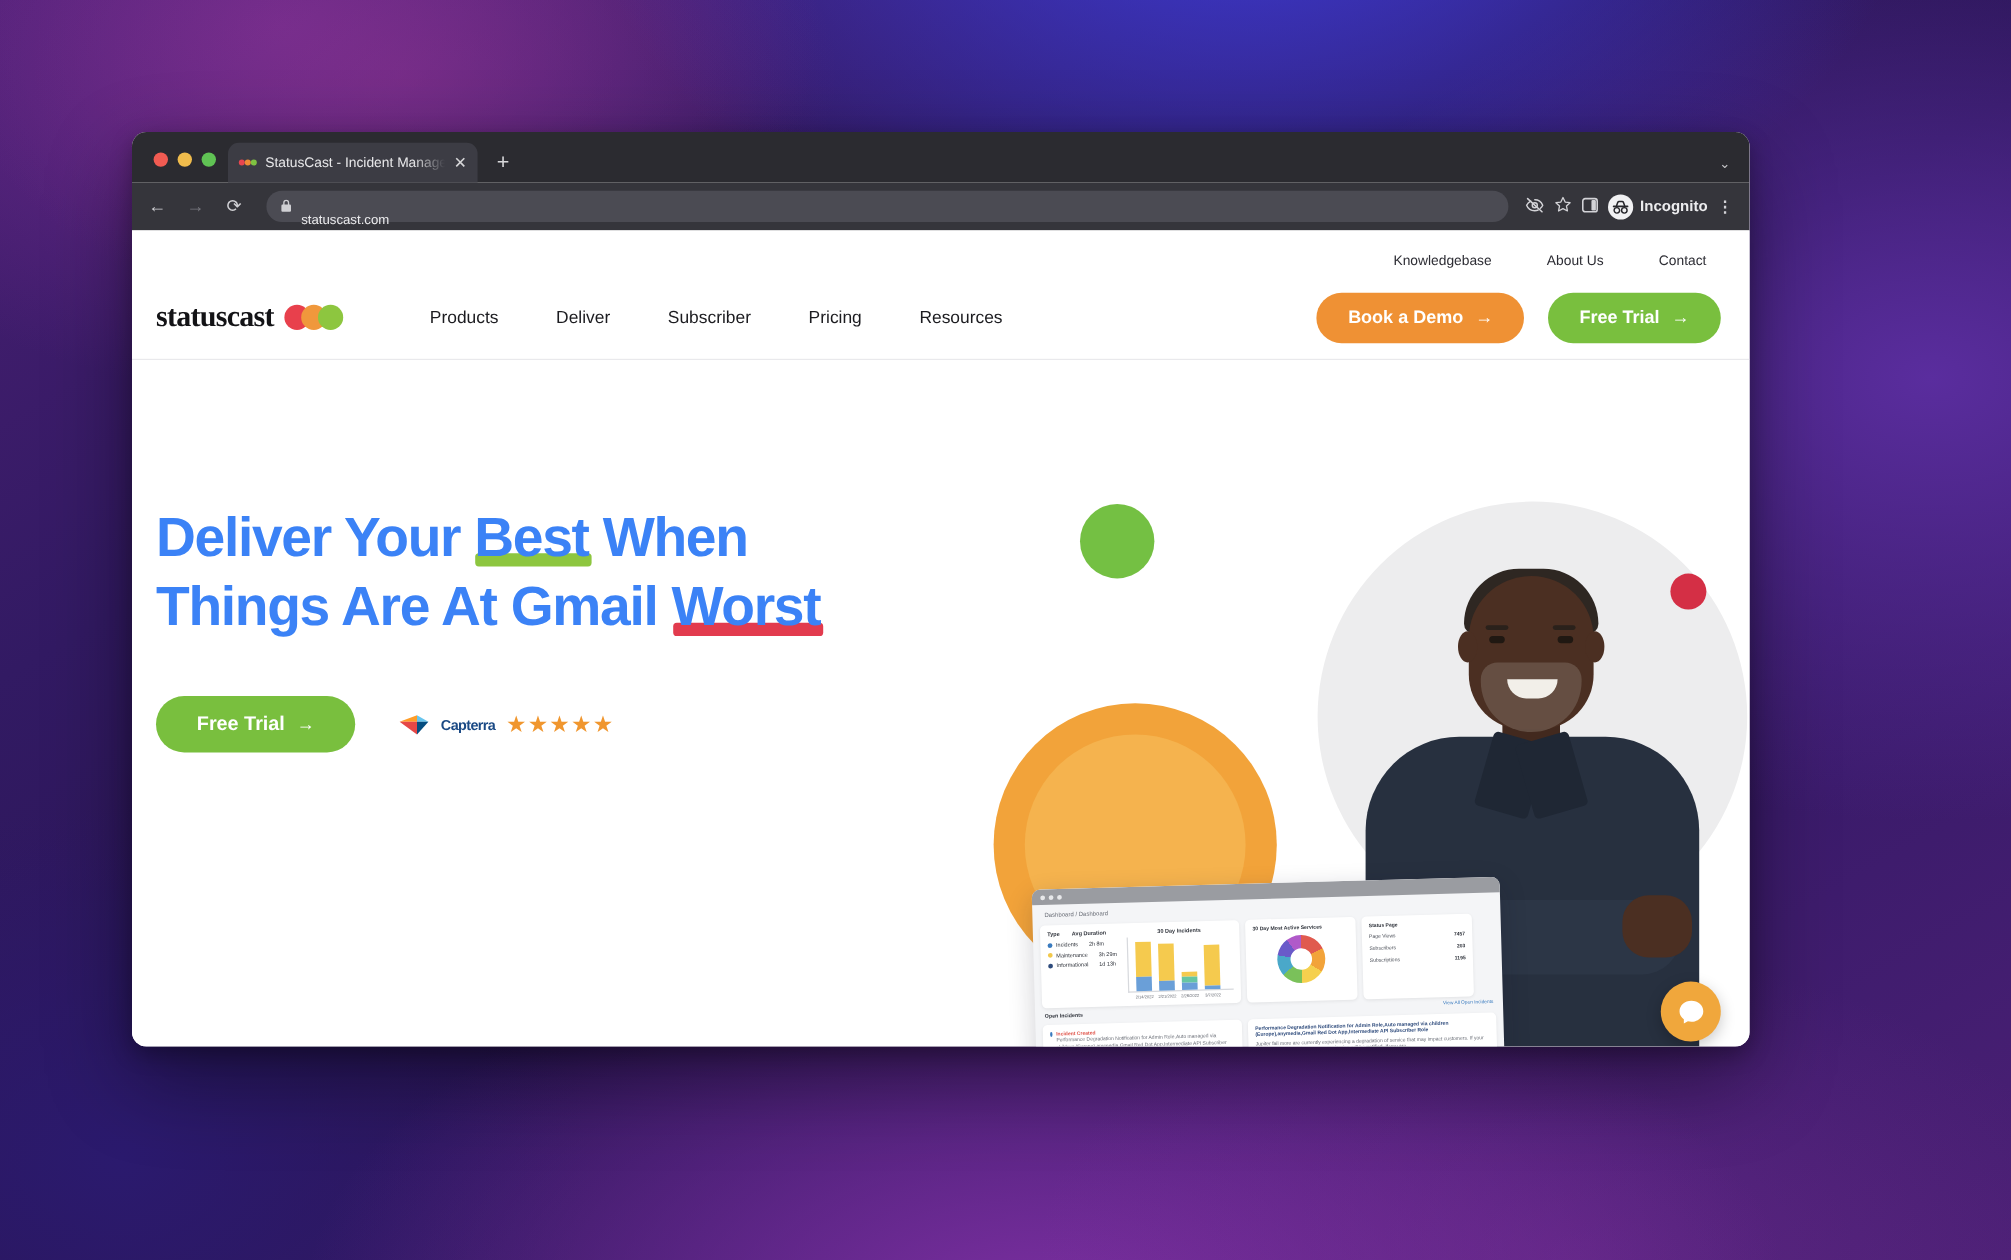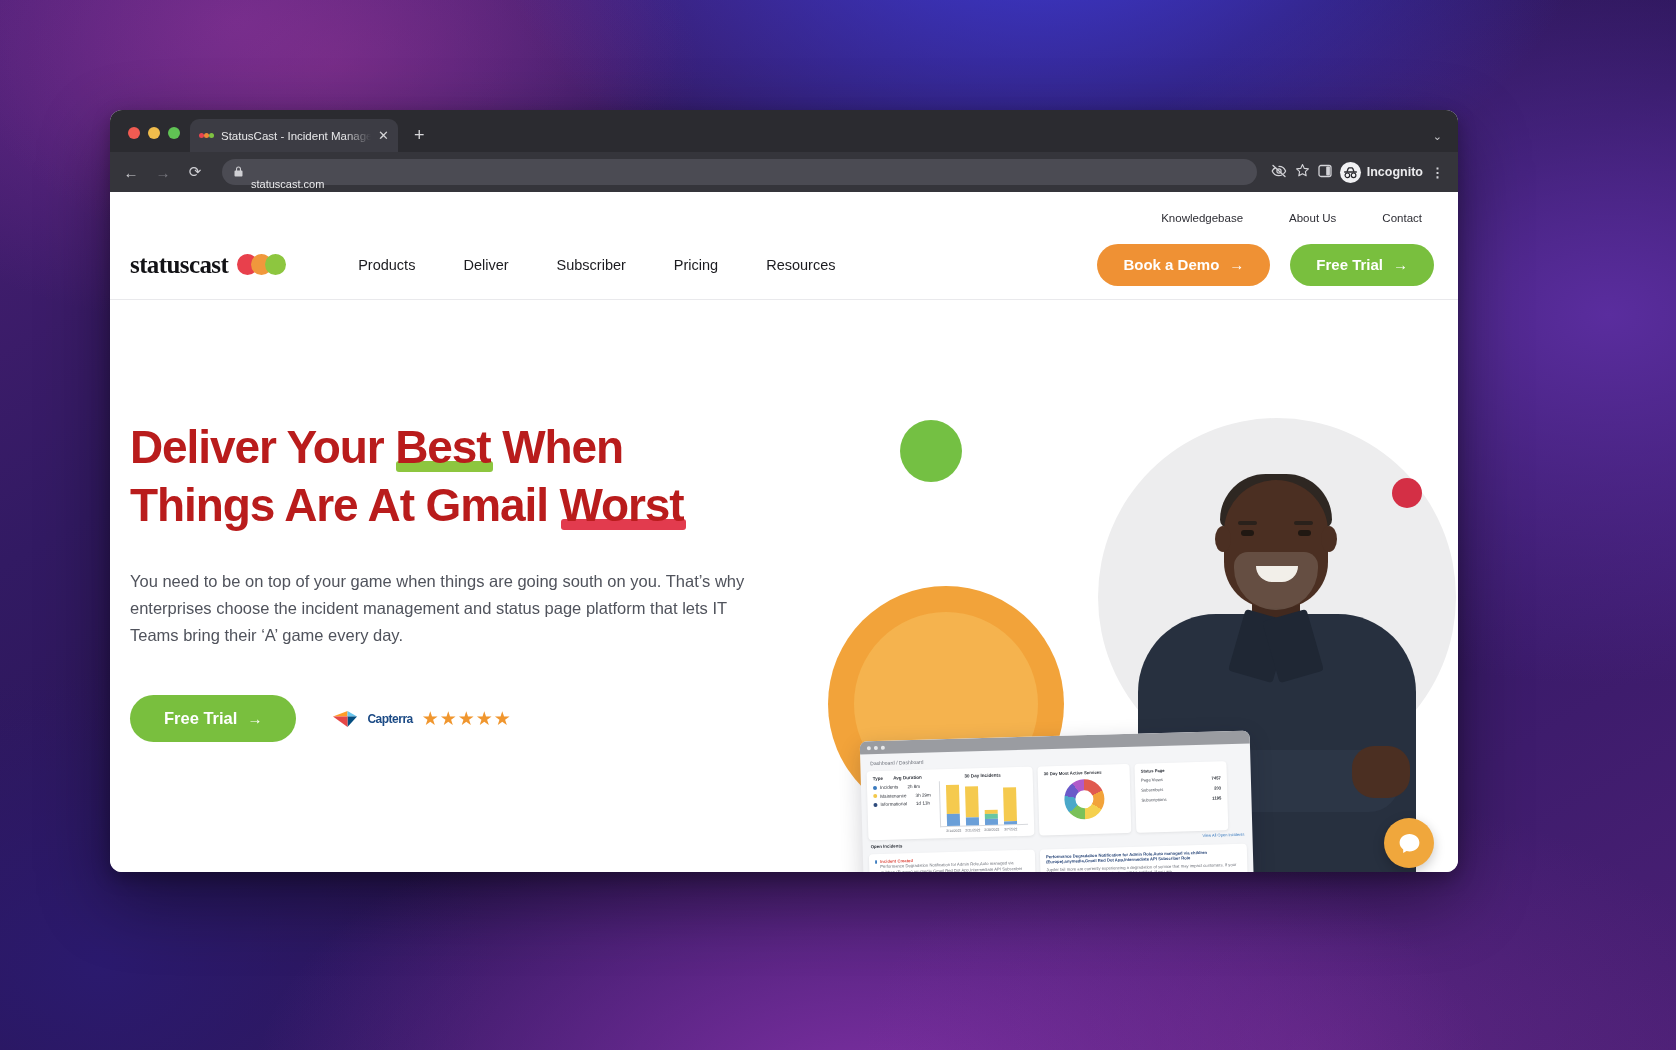--- a/index.html
+++ b/index.html
@@ -110,21 +110,21 @@
     padding:0 26px; white-space:nowrap;
   }
   .btn.orange{ background:#ef9134; }
   .btn.green{ background:#79bf3e; }
   .btn .arr{ font-size:15px; }
 
   
   .hero{ display:flex; height:604px; position:relative; }
   .hero-left{ width:745px; padding:118px 0 0 20px; position:relative; z-index:3;}
   h1.headline{
-    font-size:46px; line-height:58px; font-weight:800; color:#b91c1c;
+    font-size:46px; line-height:58px; font-weight:800; color:#3b82f6;
     letter-spacing:-1.1px; max-width:680px;
   }
   .hl-green{ position:relative; display:inline-block; }
   .hl-green::after{
     content:""; position:absolute; left:1px; right:-2px; bottom:4px; height:11px;
     background:#8dc63f; border-radius:3px; z-index:-1;
   }
   .hl-red{ position:relative; display:inline-block; }
   .hl-red::after{
     content:""; position:absolute; left:1px; right:-2px; bottom:4px; height:11px;
@@ -382,21 +382,20 @@
     </div>
 
     <div class="hero">
 
       <div class="hero-left">
         <h1 class="headline">
           <span>Deliver Your </span><span class="hl-green">Best</span><span> When</span><br>
           <span>Things Are At Gmail </span><span class="hl-red">Worst</span>
         </h1>
 
-        <p class="subcopy">You need to be on top of your game when things are going south on you. That’s why enterprises choose the incident management and status page platform that lets IT Teams bring their ‘A’ game every day.</p>
 
         <div class="ctarow">
           <div class="btn green hero-trial">
             <span>Free Trial</span>
             <span class="arr">→</span>
           </div>
           <div class="capterra">
             <span class="cap-logo">
               <svg width="26" height="22" viewBox="0 0 26 22">
                   <path d="M1 8.5L15.5 3v5.5z" fill="#ff9d28"></path>

